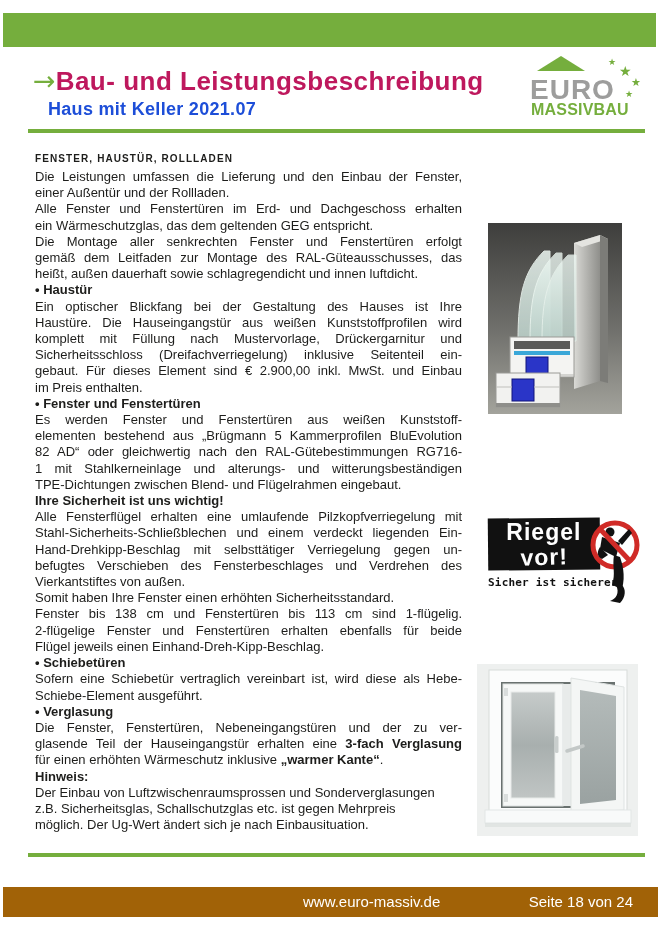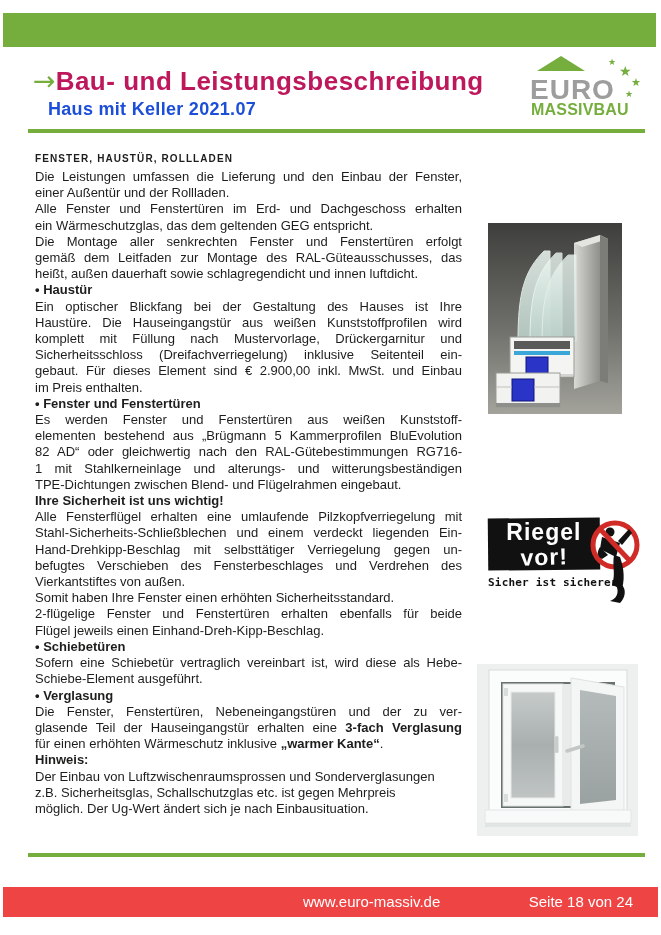--- a/index.html
+++ b/index.html
@@ -37,21 +37,21 @@
   .fig-riegel{left:488px;top:513px;width:152px;height:92px;}
   .riegel-box{position:absolute;left:0;top:5px;width:112px;height:52px;background:#111111;transform:rotate(-.6deg);text-align:center;}
   .riegel-l1{color:#fefefe;font-size:23px;font-weight:bold;letter-spacing:1px;line-height:25px;margin-top:2px;transform:rotate(.6deg);}
   .riegel-l2{color:#fefefe;font-size:23px;font-weight:bold;letter-spacing:1px;line-height:24px;transform:rotate(-1deg);}
   .riegel-caption{position:absolute;left:0;top:63px;width:152px;color:#111;font-family:"DejaVu Sans Mono",monospace;font-size:11px;font-weight:bold;letter-spacing:.2px;}
   .riegel-sign{position:absolute;left:98px;top:0px;}
   .fig-window{left:477px;top:664px;width:161px;height:172px;}
 
   
   .preline{left:28px;top:853px;width:617px;height:4px;background:#75ae3d;}
-  .footerbar{left:3px;top:887px;width:655px;height:30px;background:#ef4444;color:#ffffff;font-size:15px;}
+  .footerbar{left:3px;top:887px;width:655px;height:30px;background:#a16207;color:#ffffff;font-size:15px;}
   .footer-url{position:absolute;left:300px;top:6px;}
   .footer-page{position:absolute;right:25px;top:6px;margin-left:28px;}
 </style>
 </head>
 <body>
 
 <div class="abs topbar"></div>
 
 <div class="abs title-row">
   <span class="title-arrow">→</span><span class="title-text">Bau- und Leistungsbeschreibung</span>
@@ -91,20 +91,21 @@
       <div class="tline just"><span>82 AD“ oder gleichwertig nach den RAL-Gütebestimmungen RG716-</span></div>
       <div class="tline just"><span>1 mit Stahlkerneinlage und alterungs- und witterungsbeständigen</span></div>
       <div class="tline"><span>TPE-Dichtungen zwischen Blend- und Flügelrahmen eingebaut.</span></div>
       <div class="tline gap"><span class="b">Ihre Sicherheit ist uns wichtig!</span></div>
       <div class="tline just"><span>Alle Fensterflügel erhalten eine umlaufende Pilzkopfverriegelung mit</span></div>
       <div class="tline just"><span>Stahl-Sicherheits-Schließblechen und einem verdeckt liegenden Ein-</span></div>
       <div class="tline just"><span>Hand-Drehkipp-Beschlag mit selbsttätiger Verriegelung gegen un-</span></div>
       <div class="tline just"><span>befugtes Verschieben des Fensterbeschlages und Verdrehen des</span></div>
       <div class="tline"><span>Vierkantstiftes von außen.</span></div>
       <div class="tline"><span>Somit haben Ihre Fenster einen erhöhten Sicherheitsstandard.</span></div>
+      <div class="tline just"><span>Fenster bis 138 cm und Fenstertüren bis 113 cm sind 1-flügelig.</span></div>
       <div class="tline just"><span>2-flügelige Fenster und Fenstertüren erhalten ebenfalls für beide</span></div>
       <div class="tline"><span>Flügel jeweils einen Einhand-Dreh-Kipp-Beschlag.</span></div>
       <div class="tline"><span class="b">• Schiebetüren</span></div>
       <div class="tline just"><span>Sofern eine Schiebetür vertraglich vereinbart ist, wird diese als Hebe-</span></div>
       <div class="tline"><span>Schiebe-Element ausgeführt.</span></div>
       <div class="tline"><span class="b">• Verglasung</span></div>
       <div class="tline just"><span>Die Fenster, Fenstertüren, Nebeneingangstüren und der zu ver-</span></div>
       <div class="tline just"><span>glasende Teil der Hauseingangstür erhalten eine </span><span class="b">3-fach Verglasung</span></div>
       <div class="tline"><span>für einen erhöhten Wärmeschutz inklusive </span><span class="b">„warmer Kante“</span><span>.</span></div>
       <div class="tline"><span class="b">Hinweis:</span></div>

